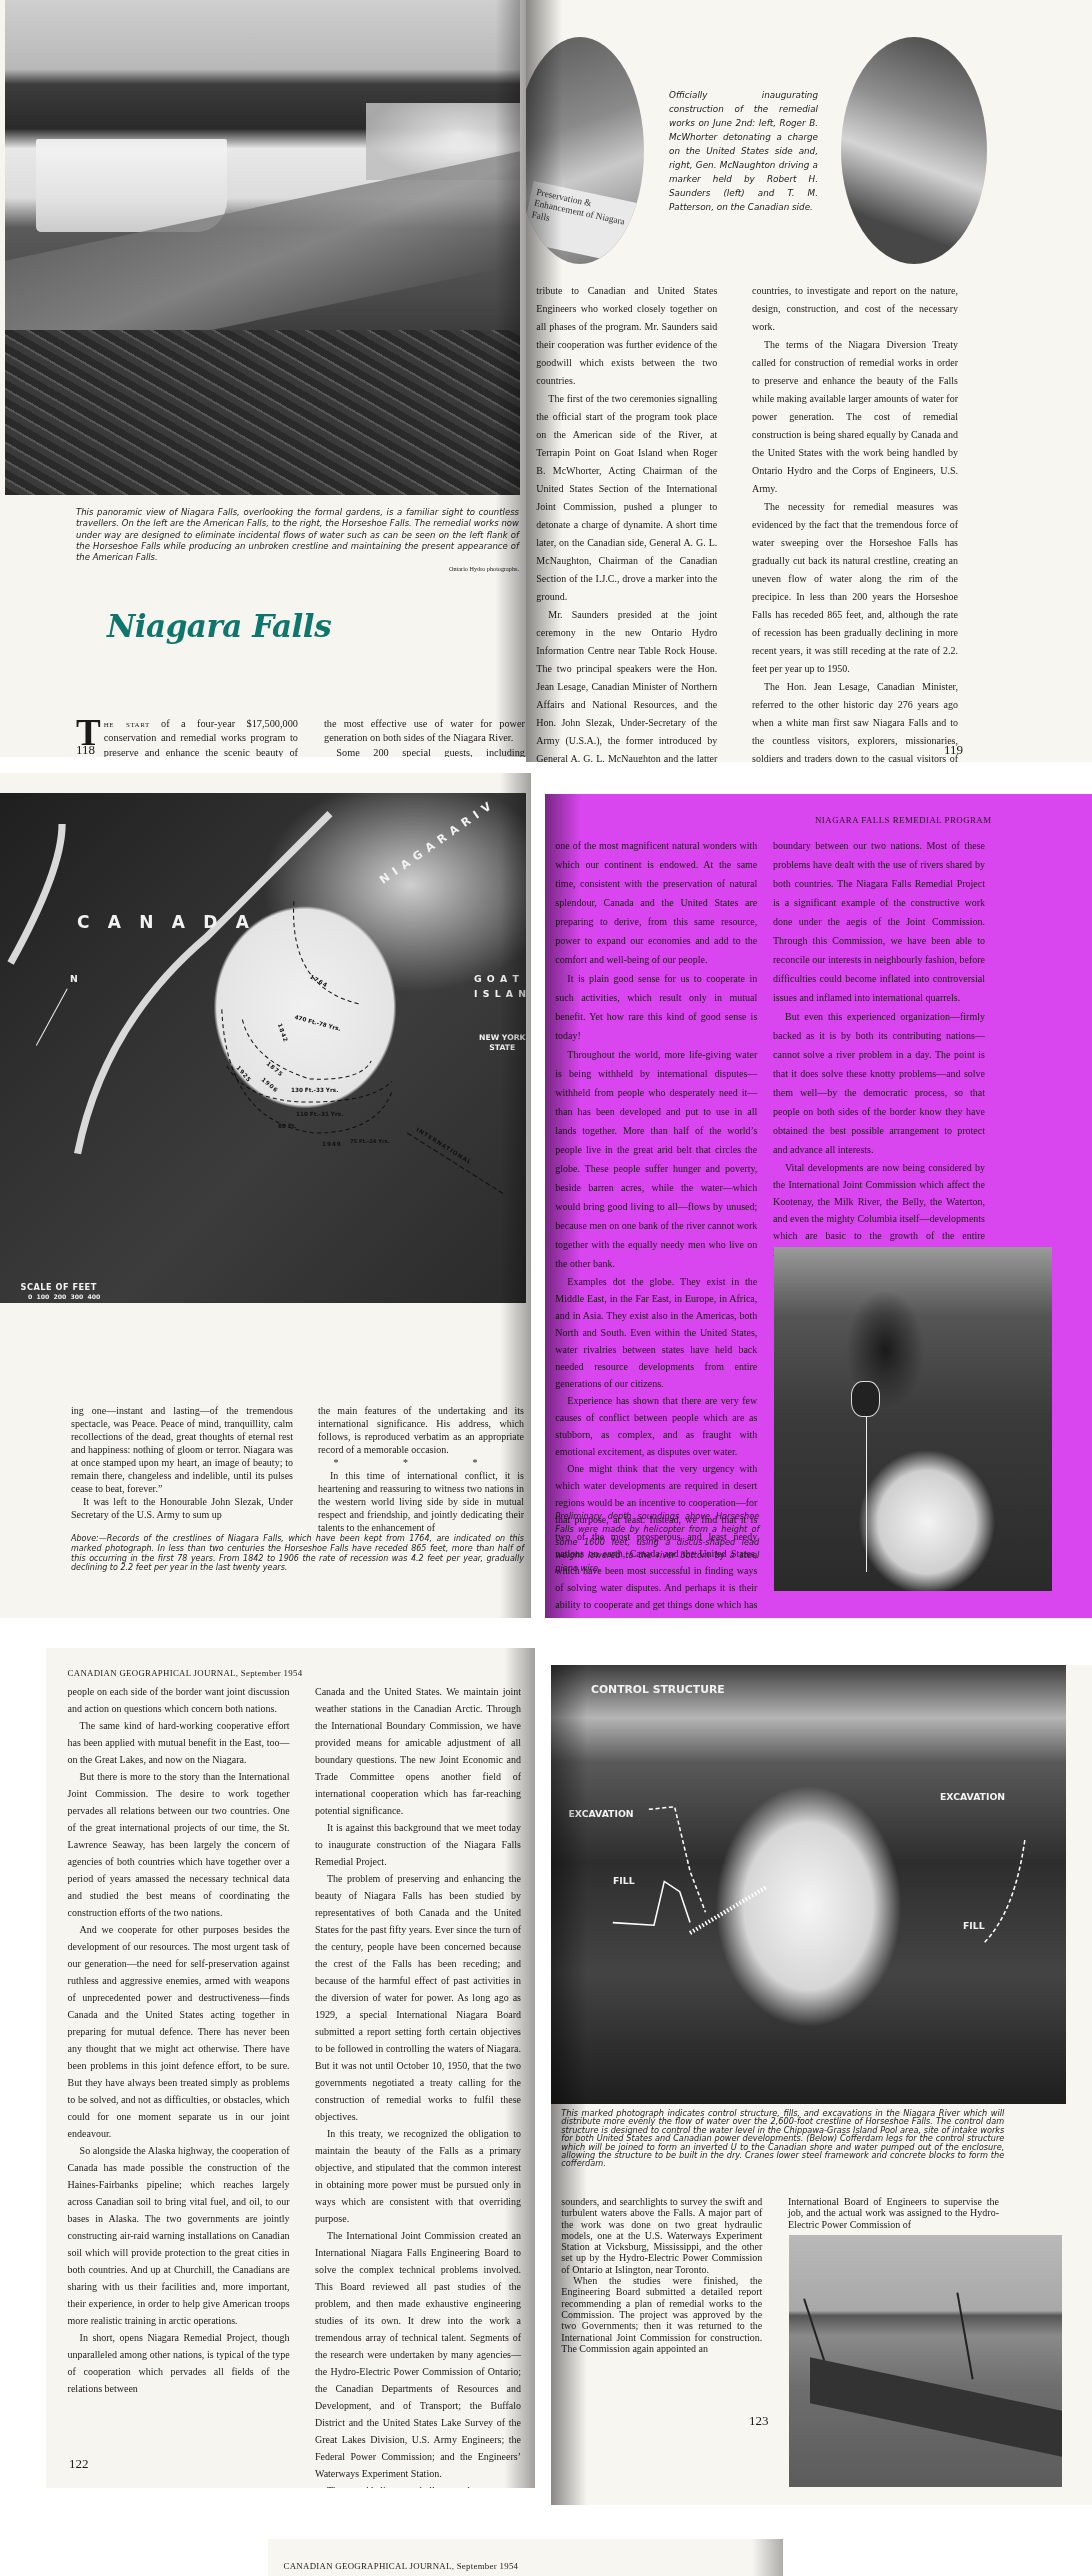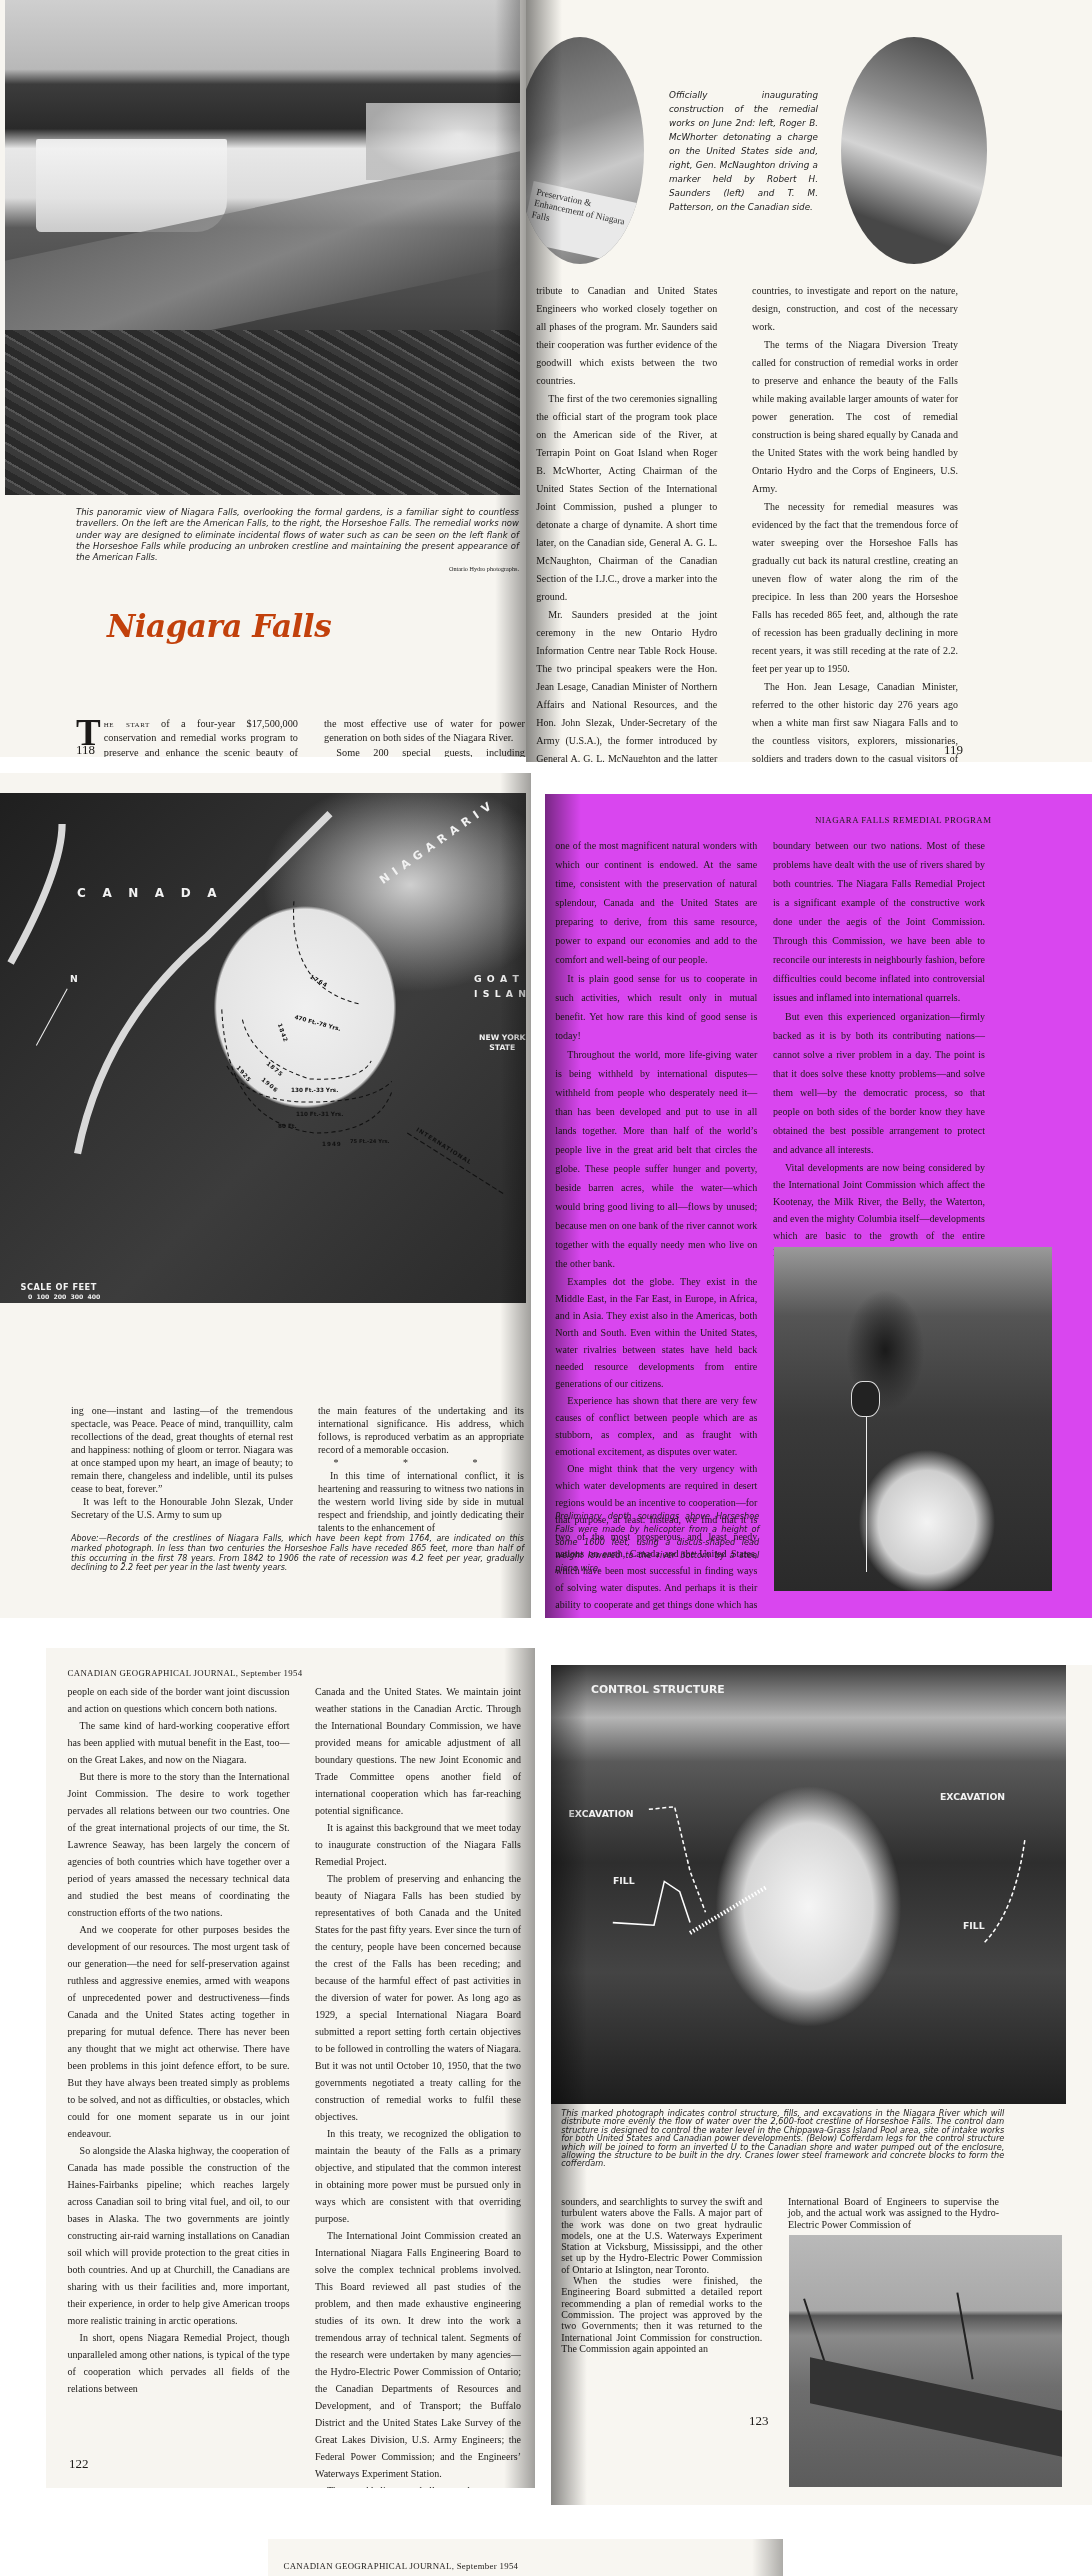--- a/index.html
+++ b/index.html
@@ -18,21 +18,21 @@
   .col { position: absolute; font-size: 12.6px; line-height: 18.3px; text-align: justify; hyphens: auto; }
   .col p { text-indent: 1.2em; }
   .col p.noindent { text-indent: 0; }
   .col p.quote { padding-left: 1.3em; text-indent: 1.2em; }
 
   .caption { position: absolute; font-family: "DejaVu Sans", sans-serif; font-style: italic; font-size: 8.5px; line-height: 11.3px; color: #222; text-align: justify; }
   .credit { font-family: "Liberation Serif", serif; font-style: normal; font-size: 6.2px; display: block; text-align: right; }
   .running-head { position: absolute; font-size: 8.8px; letter-spacing: 0.5px; font-variant: small-caps; }
   .folio { position: absolute; font-size: 13px; }
 
-  .title { position: absolute; font-family: "DejaVu Serif", serif; font-weight: 900; font-style: italic; font-size: 31px; line-height: 36px; color: #c2410c; letter-spacing: -0.5px; }
+  .title { position: absolute; font-family: "DejaVu Serif", serif; font-weight: 900; font-style: italic; font-size: 31px; line-height: 36px; color: #0f766e; letter-spacing: -0.5px; }
   .dropcap { float: left; font-size: 37px; line-height: 31px; font-weight: bold; margin-right: 3.1px; font-family: "Liberation Serif", serif; }
   .smallcaps { font-variant: small-caps; letter-spacing: 0.5px; }
 
   .oval { position: absolute; border-radius: 50%; overflow: hidden; background: #6b6b6b; }
   .stars { text-align: center; letter-spacing: 31px; text-indent: 0 !important; }
 </style>
 </head>
 <body>
 
 <div class="page left-gutter" style="left:0;top:0;width:526px;height:757px;">
@@ -90,21 +90,21 @@
       <path d="M570 210 Q560 380 700 410" stroke="#111" stroke-width="2" stroke-dasharray="8 6" fill="none"></path>
       <path d="M470 440 Q490 520 600 555 Q700 560 720 520" stroke="#111" stroke-width="2" stroke-dasharray="8 6" fill="none"></path>
       <path d="M440 530 Q480 600 600 600 Q720 600 760 560" stroke="#111" stroke-width="2" stroke-dasharray="8 6" fill="none"></path>
       <path d="M430 420 Q440 640 610 660 Q730 660 760 580" stroke="#111" stroke-width="2" stroke-dasharray="8 6" fill="none"></path>
       <line x1="70" y1="490" x2="130" y2="380" stroke="#eee" stroke-width="2"></line>
       <line x1="790" y1="660" x2="980" y2="780" stroke="#111" stroke-width="2" stroke-dasharray="10 5"></line>
       <g>
         <line x1="62" y1="1000" x2="232" y2="1000" stroke="#fff" stroke-width="2"></line>
       </g>
     </svg>
-    <div class="label" style="left:77px;top:93px;font-size:12px;letter-spacing:6.2px;">C A N A D A</div>
+    <div class="label" style="left:77px;top:119px;font-size:17px;letter-spacing:6.2px;">C A N A D A</div>
     <div class="label" style="left:381px;top:82px;font-size:11.3px;transform:rotate(-35deg);transform-origin:left;">N I A G A R A   R I V</div>
     <div class="label" style="left:474px;top:178px;font-size:9.3px;white-space:pre;line-height:15.5px;">G O A T
 I S L A N D</div>
     <div class="label" style="left:479px;top:240px;font-size:7.7px;white-space:pre;letter-spacing:0;line-height:10.3px;text-align:center;">NEW YORK
 STATE</div>
     <div class="label" style="left:70px;top:180px;font-size:9.3px;">N</div>
     <div class="label" style="left:412px;top:350px;font-size:5.7px;color:#111;transform:rotate(32deg);">INTERNATIONAL</div>
     <div class="label" style="left:309px;top:185px;font-size:5.7px;color:#111;transform:rotate(30deg);">1764</div>
     <div class="label" style="left:273px;top:237px;font-size:5.7px;color:#111;transform:rotate(70deg);">1842</div>
     <div class="label" style="left:265px;top:273px;font-size:5.7px;color:#111;transform:rotate(40deg);">1875</div>

